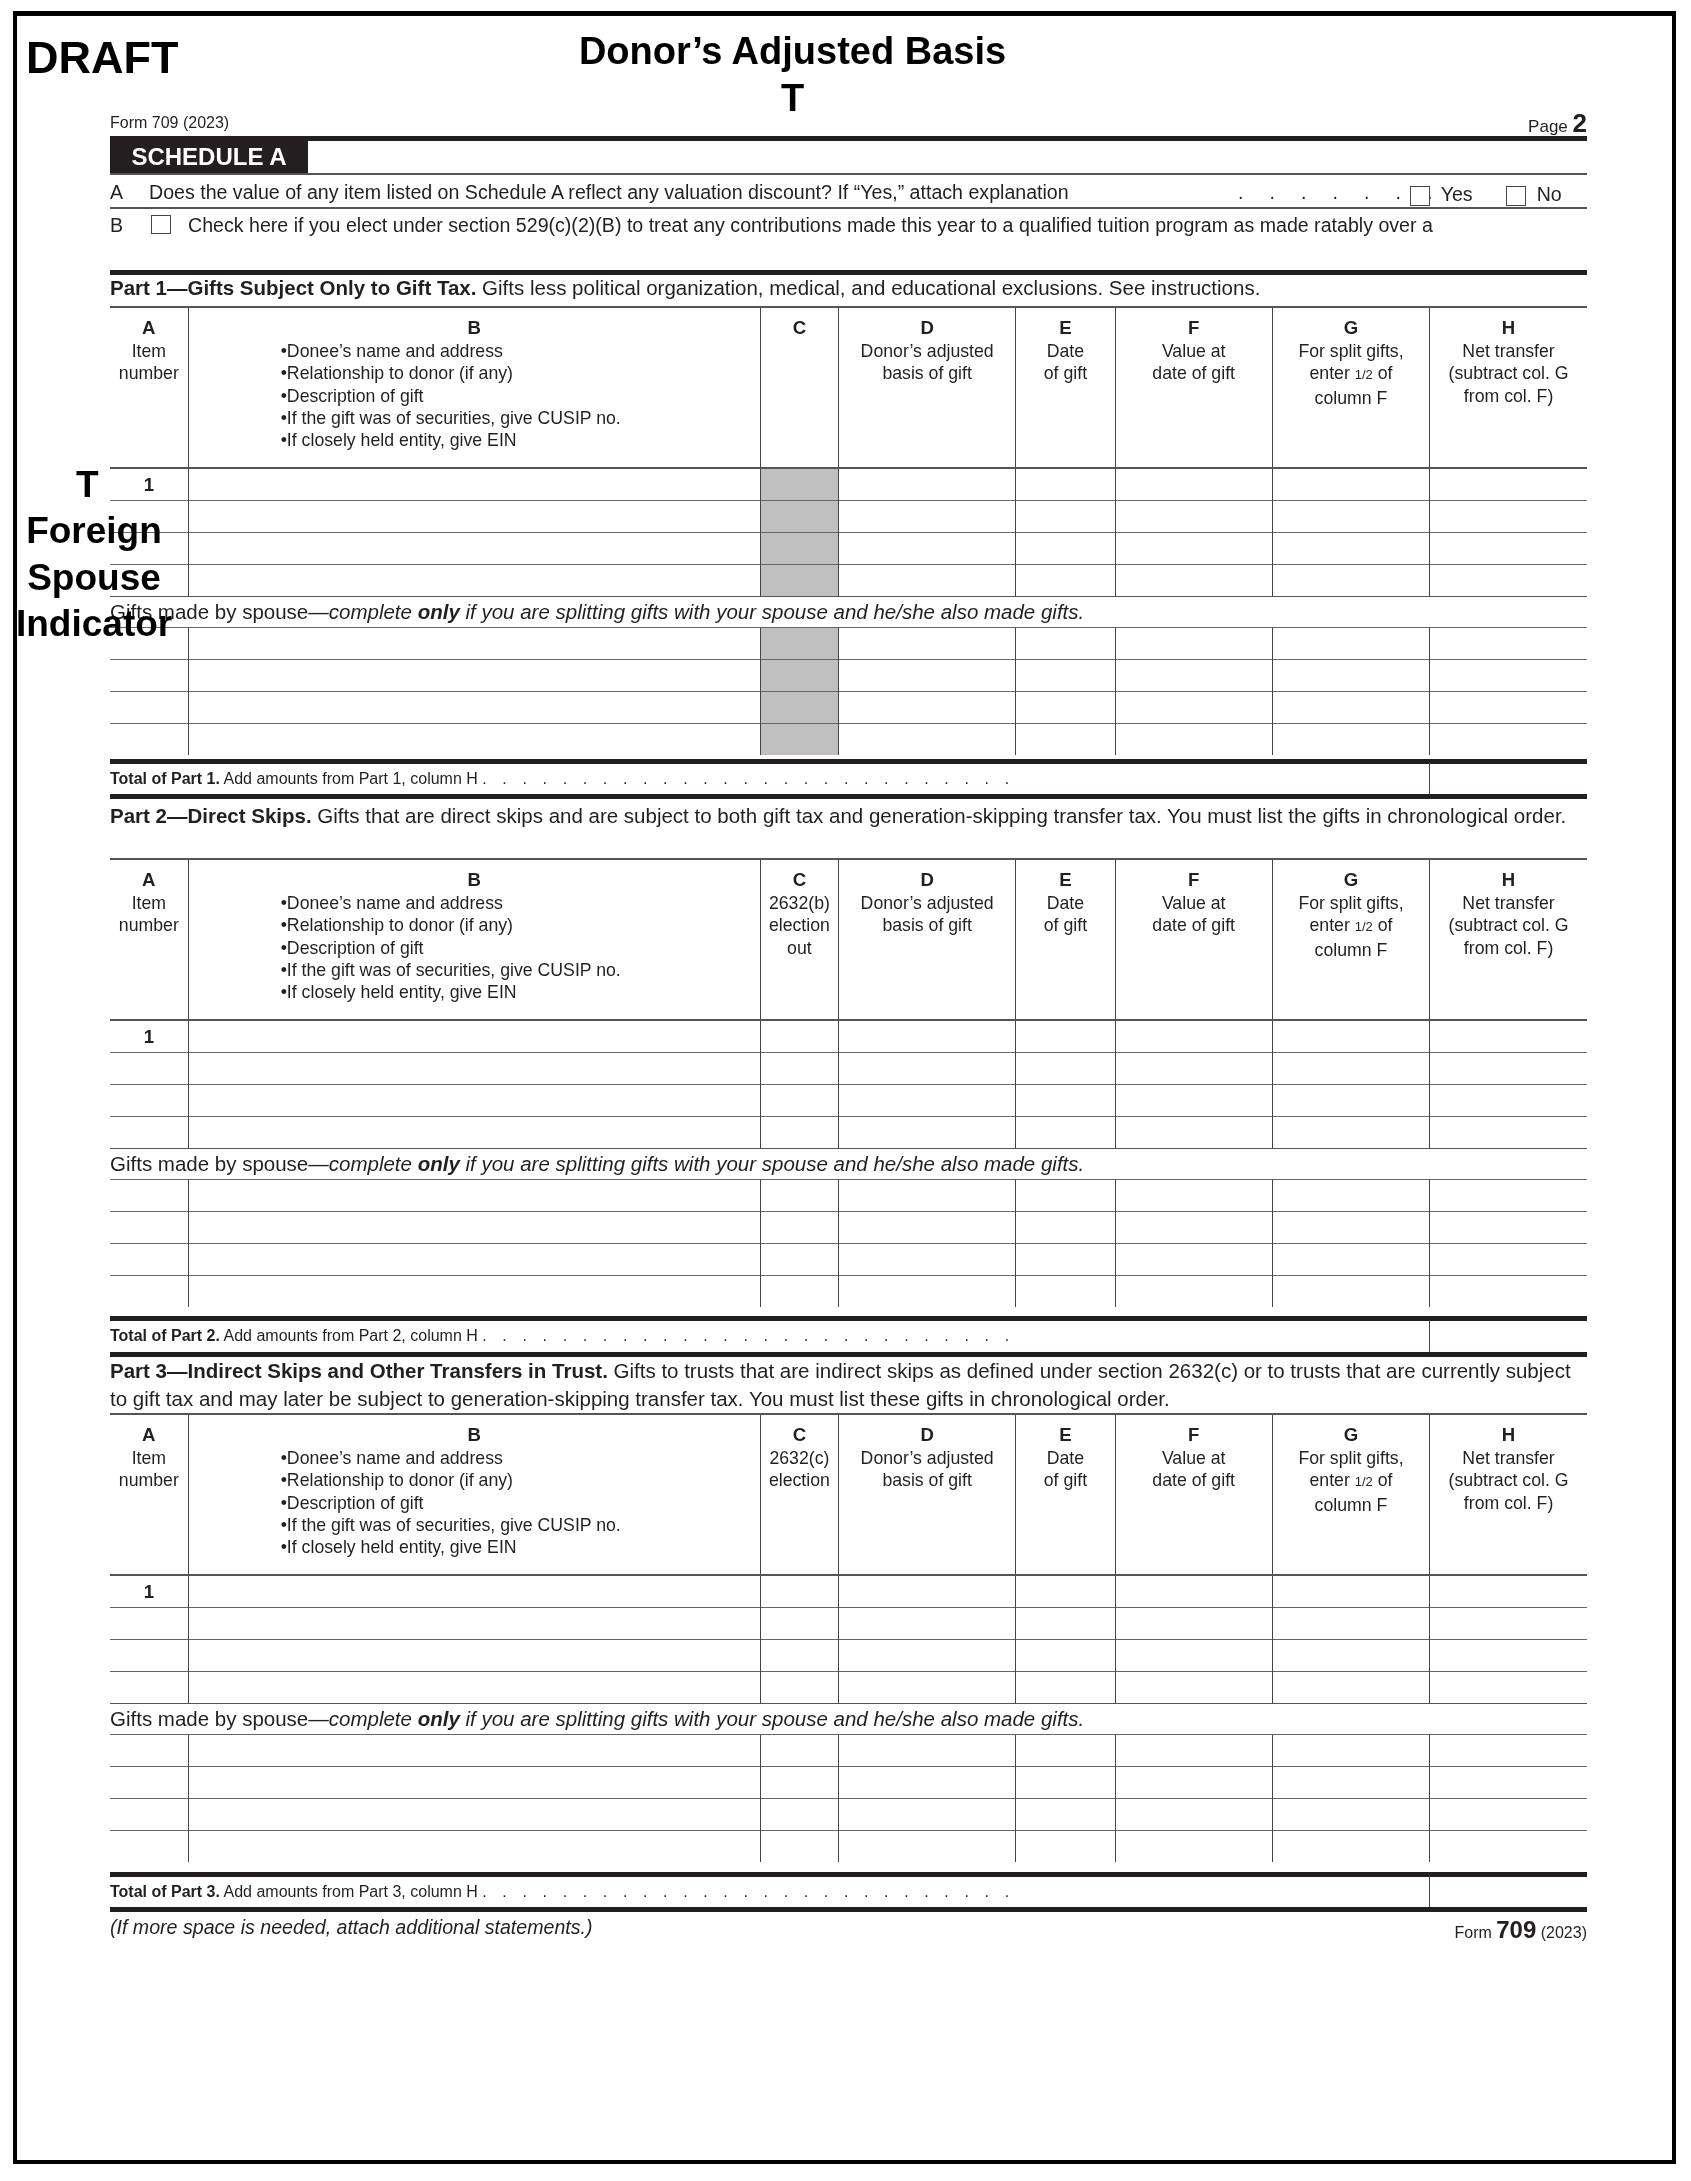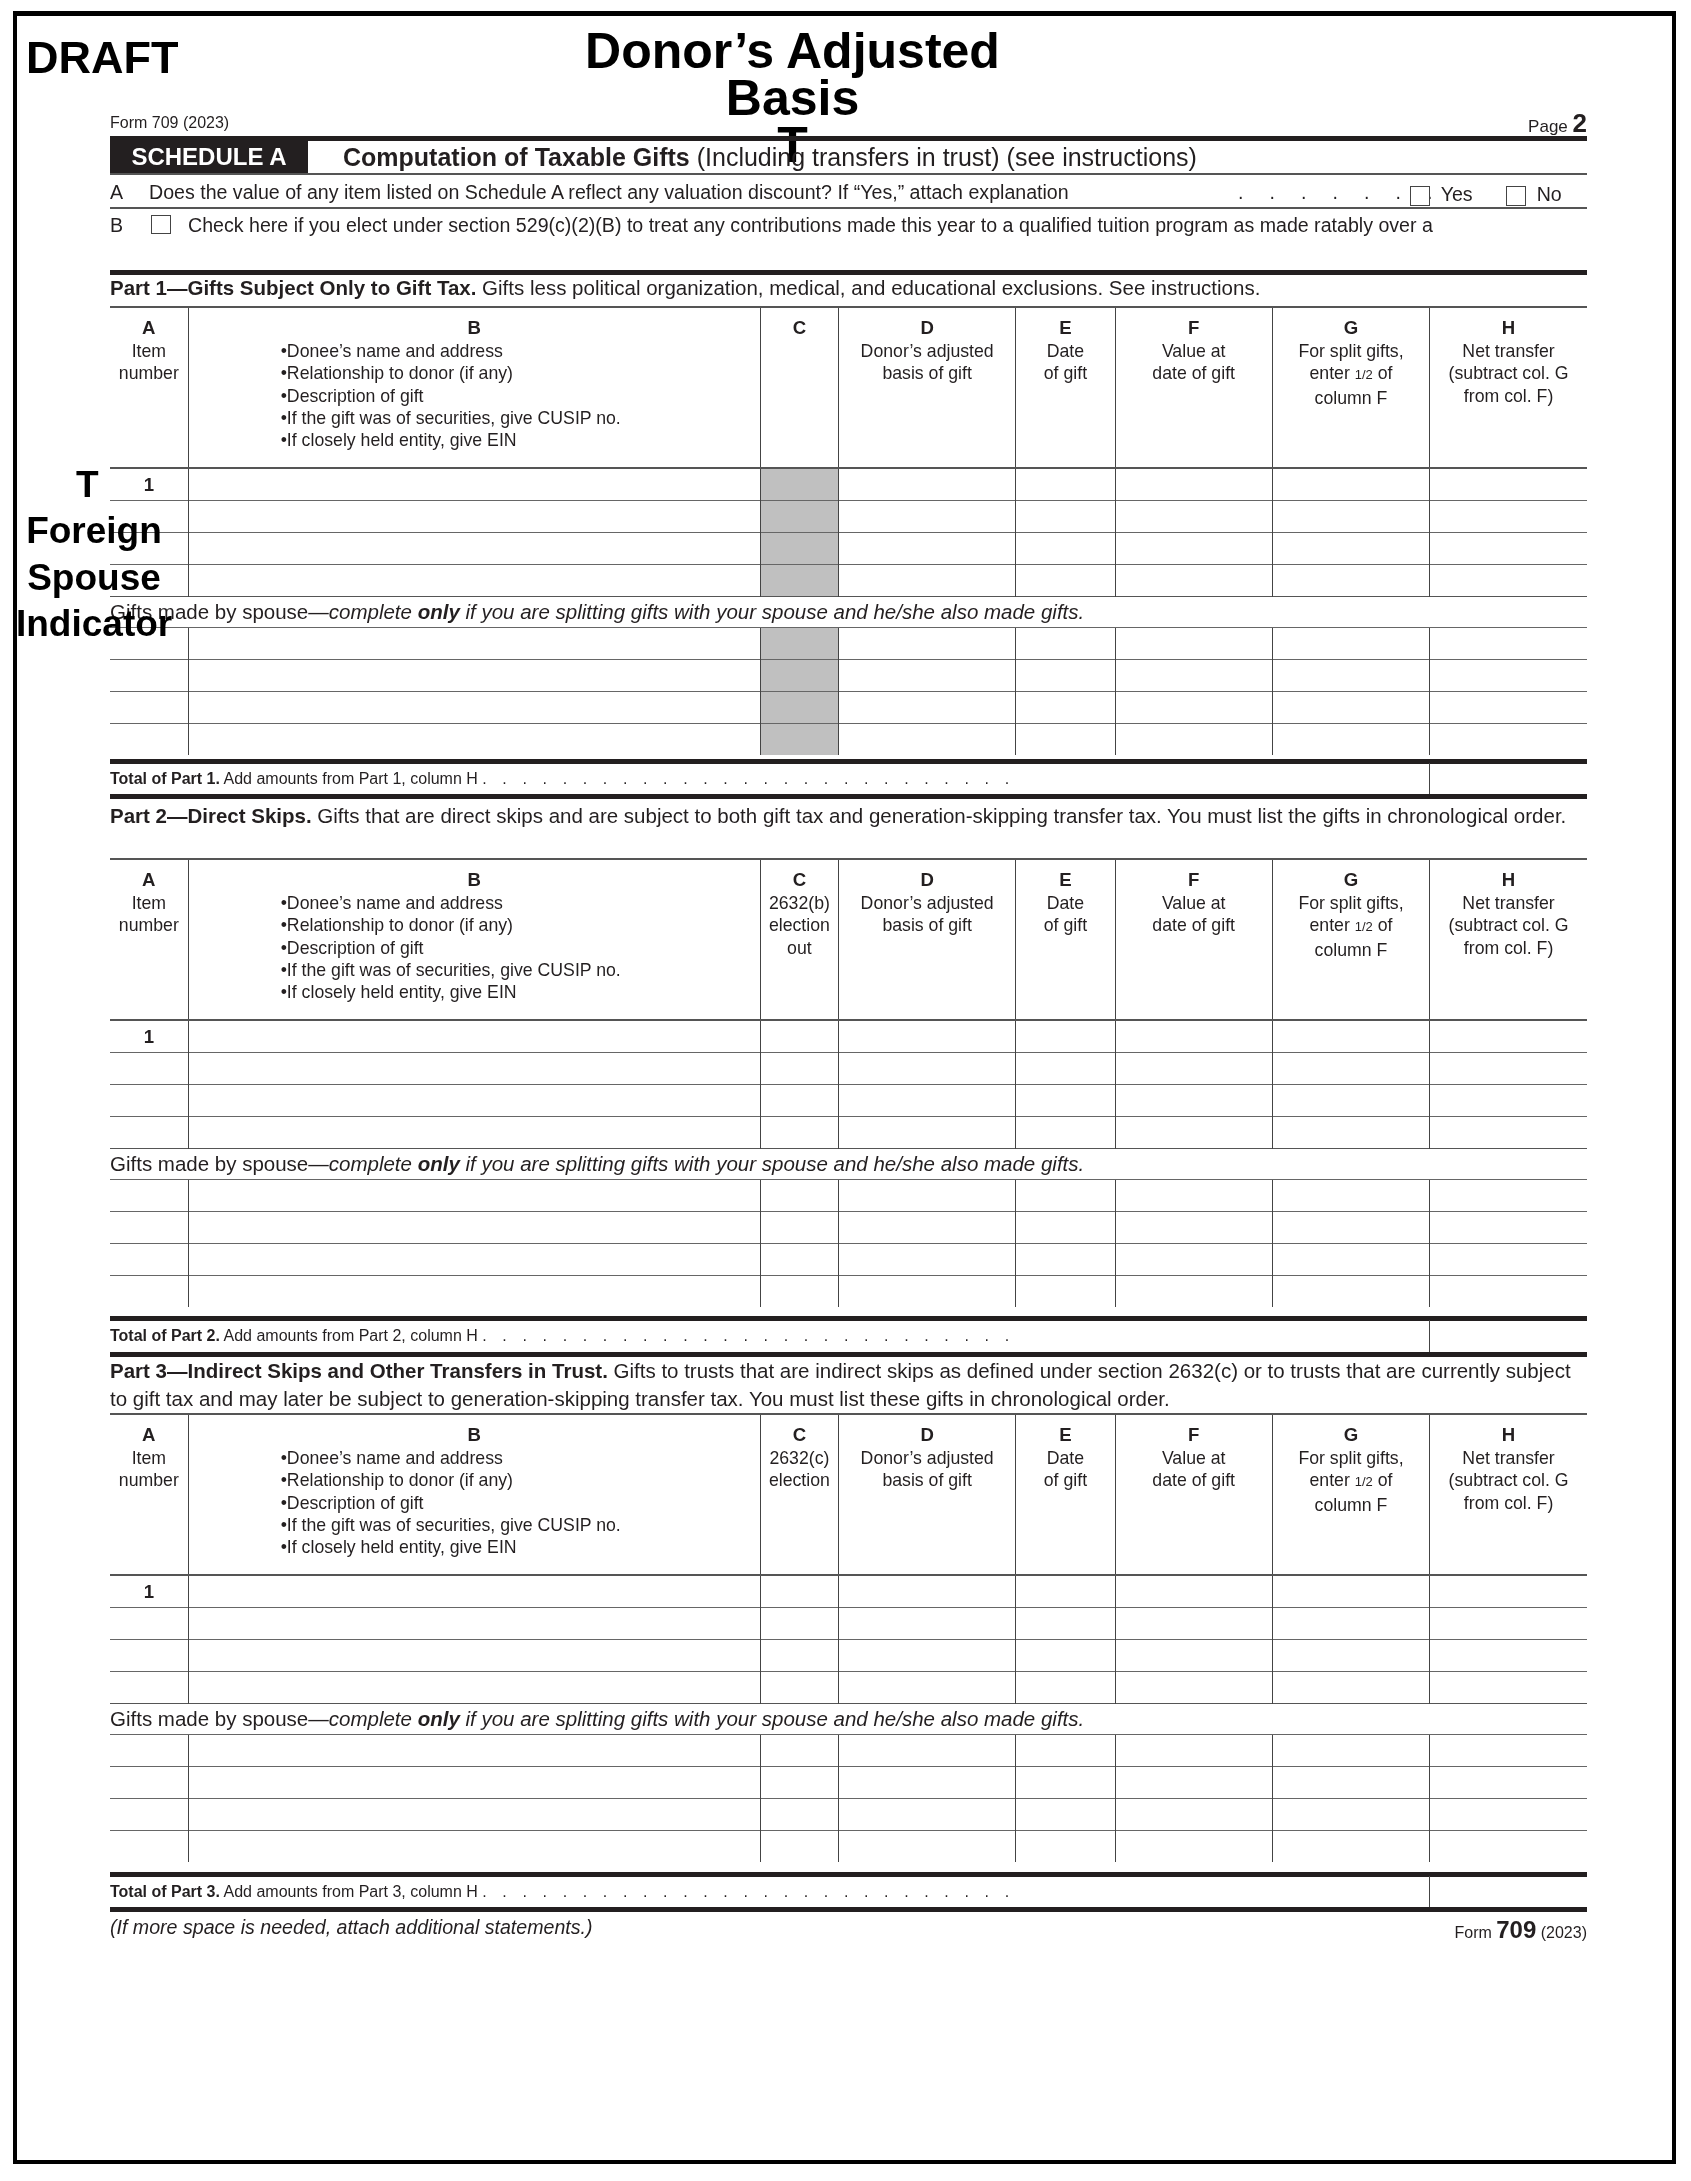--- a/index.html
+++ b/index.html
@@ -2,21 +2,21 @@
 <html style="font-size:15px"><head>
 <meta charset="utf-8">
 <style>
   html, body { margin: 0; padding: 0; background: #ffffff; }
   body { width: 1691px; height: 2181px; position: relative; overflow: hidden;
          font-family: "Liberation Sans", sans-serif; color: #231f20; }
   .frame { position: absolute; left: 13px; top: 11.2px; width: 1663px; height: 2153px;
            border: 4.7px solid #000; border-top-width: 5.6px; box-sizing: border-box; }
   .draft { position: absolute; left: 26px; top: 32px; font-size: 45px; font-weight: bold; color: #000; letter-spacing: 0px; }
   .overlay-title { position: absolute; left: 522px; top: 28px; width: 541px; text-align: center;
-                   font-size: 50px; font-weight: bold; color: #000; line-height: 47px; }
+                   font-size: 38px; font-weight: bold; color: #000; line-height: 47px; }
   .side-label { position: absolute; color: #000; font-weight: bold; font-size: 37px; line-height: 47px; text-align: center; }
   .hdr-line { position: absolute; left: 110px; width: 1477px; top: 108px; height: 28px; }
   .form-id { position: absolute; left: 0; top: 5.6px; font-size: 16px; }
   .page-no { position: absolute; right: 0; top: 0; font-size: 17px; }
   .page-no b { font-size: 26px; }
 
   .rule { position: absolute; left: 110px; width: 1477px; background: #231f20; }
   .thick { height: 4.7px; }
   .thin { height: 1.9px; background: #555; }
 
@@ -69,21 +69,20 @@
 </div>
 
 <div class="hdr-line">
   <span class="form-id">Form 709 (2023)</span>
   <span class="page-no"><span>Page</span> <b>2</b></span>
 </div>
 
 <div class="rule thick" style="top:136px"></div>
 <div class="sched-bar">
   <div class="sched-tag">SCHEDULE A</div>
-  <div class="sched-title"><b>Computation of Taxable Gifts</b><span> (Including transfers in trust) (see instructions)</span></div>
 </div>
 <div class="rule thin" style="top:173px"></div>
 
 <div class="line-row" style="top:179px; height:28px; line-height:26px;">
   <span class="letter">A</span>
   <span style="position:absolute; left:39px;">Does the value of any item listed on Schedule A reflect any valuation discount? If “Yes,” attach explanation</span>
   <span class="dots" style="position:absolute; left:1128px;">. . . . . . .</span>
   <span style="position:absolute; left:1300px; top:1.9px;">
     <span class="cb"></span>
     <span style="margin-left:5.6px;">Yes</span>

